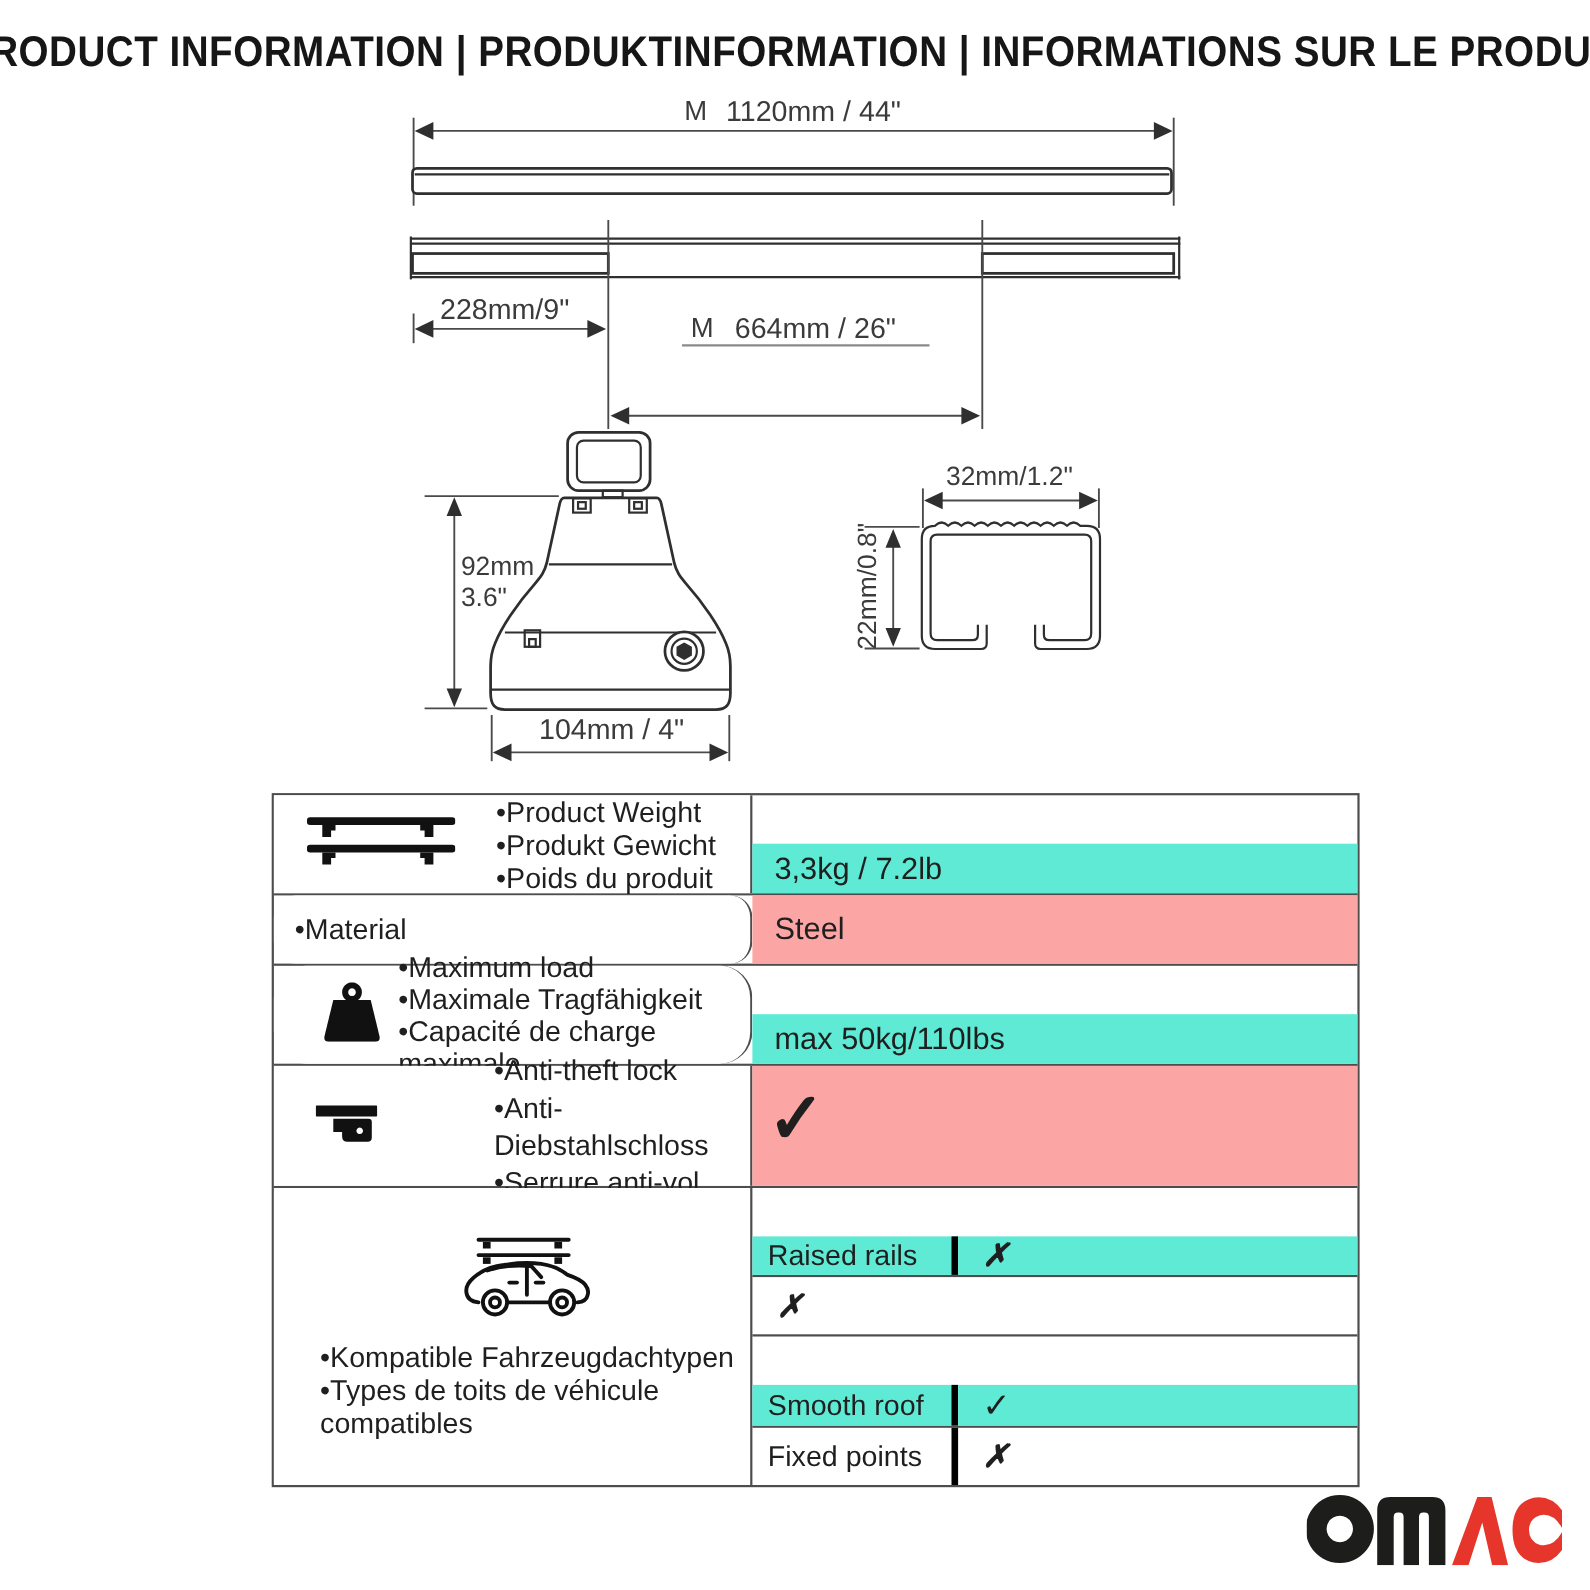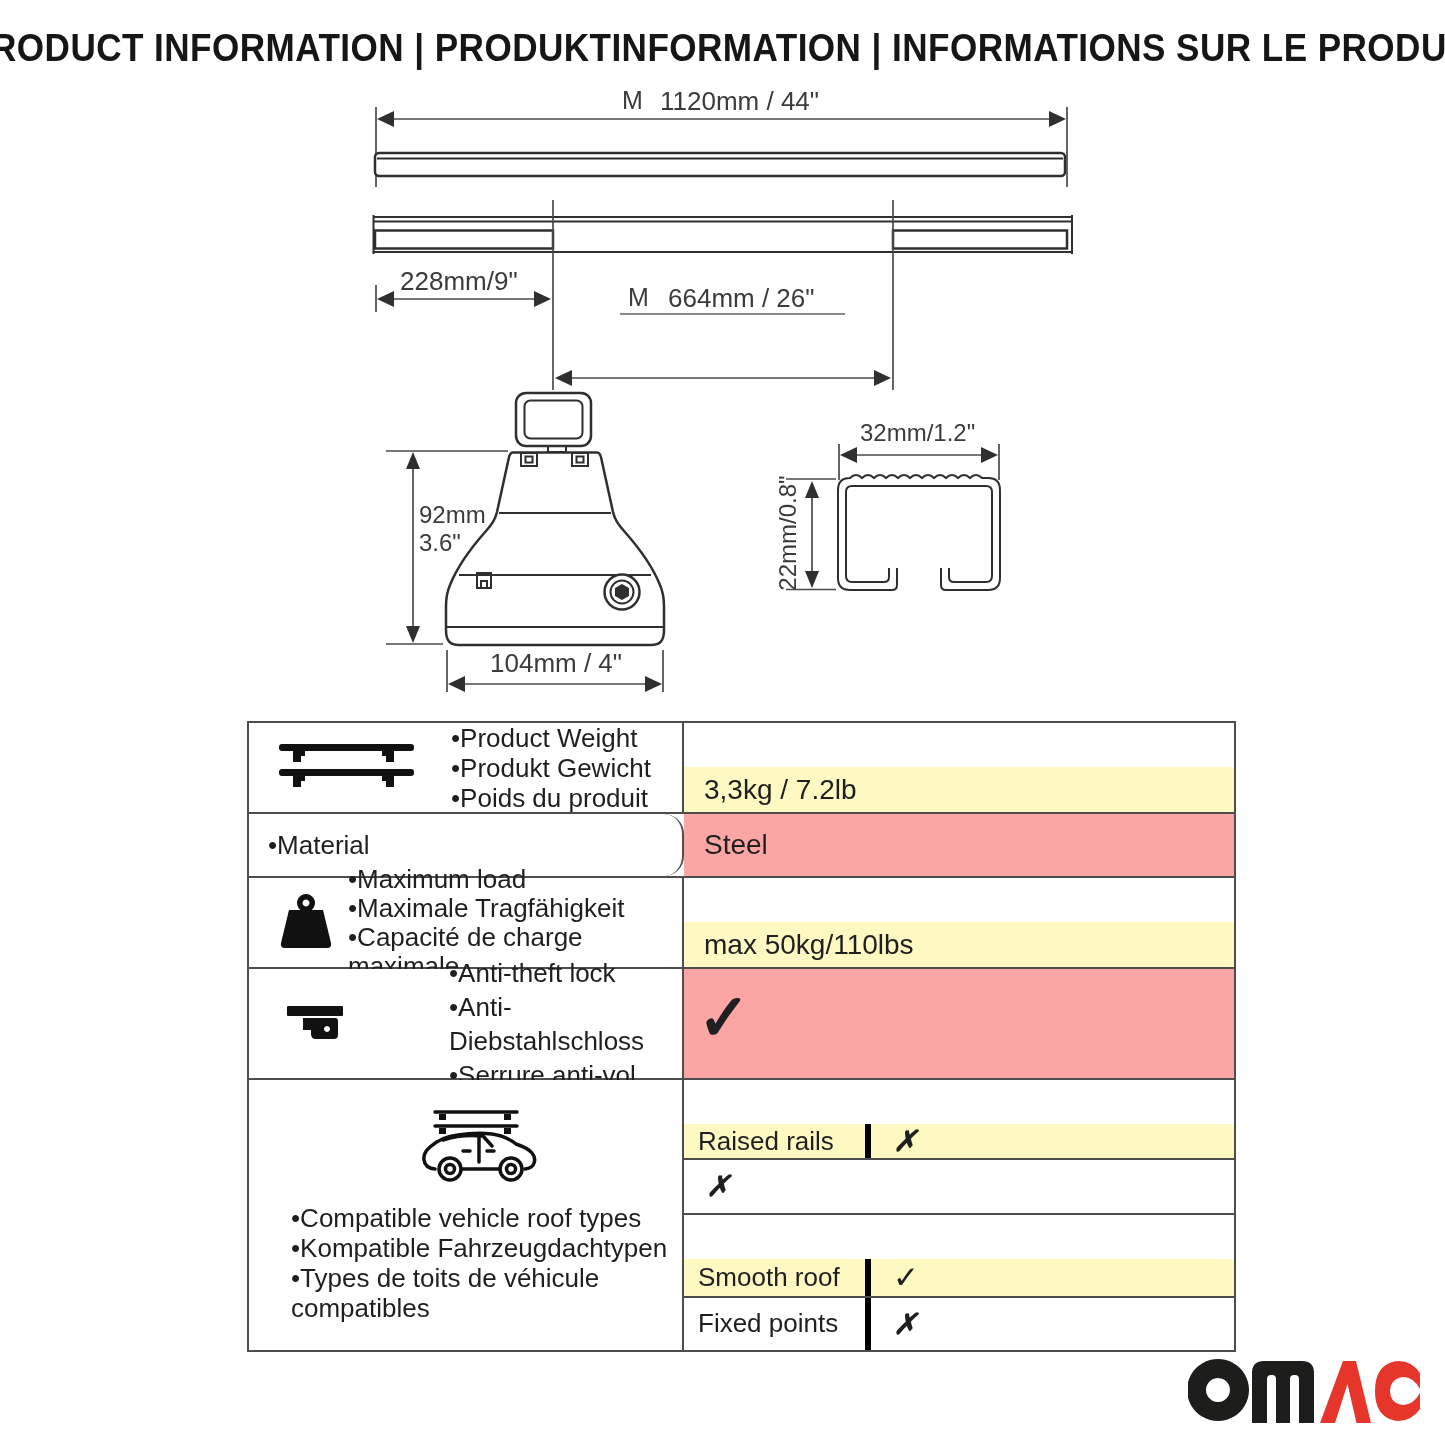--- a/index.html
+++ b/index.html
@@ -19,21 +19,21 @@
   .dimline{stroke:#4a4a4a;stroke-width:1.7;fill:none;}
   .arrow{fill:#2f2f2f;stroke:none;}
   
   .spec-table{position:absolute;left:247px;top:721px;width:989px;height:631px;
               border:2px solid #4d4d4d;box-sizing:border-box;display:flex;flex-direction:column;}
   .trow{display:flex;border-bottom:2px solid #4d4d4d;box-sizing:border-box;}
   .trow:last-child{border-bottom:none;}
   .tlabel{width:435px;min-width:435px;box-sizing:border-box;border-right:2px solid #4d4d4d;
           display:flex;align-items:center;background:#ffffff;}
   .tvalue{flex:1;display:flex;align-items:center;padding-left:20px;font-size:28px;background:#fca5a5;}
-  .gray{background:#fef9c3;margin-top:44px;}
+  .gray{background:#5eead4;margin-top:44px;}
   .labels{font-size:26px;line-height:30px;}
   .bigcheck{font-size:62px;font-weight:bold;line-height:1;transform:scaleY(1.05);}
   .subtable{flex:1;display:flex;flex-direction:column;}
   .subrow{flex:1;display:flex;border-bottom:2px solid #4d4d4d;box-sizing:border-box;}
   .subrow:last-child{border-bottom:none;}
   .sublabel{width:187px;min-width:187px;box-sizing:border-box;border-right:6px solid #000000;
             display:flex;align-items:center;padding-left:14px;font-size:26px;}
   .subvalue{flex:1;display:flex;align-items:center;padding-left:22px;}
   .mark{font-size:29px;font-weight:bold;font-style:italic;}
   .mark.check{font-style:normal;font-weight:normal;font-size:31px;}
@@ -183,21 +183,21 @@
         <div class="labels">
           <div>•Material</div>
         </div>
       </div>
       <div class="tvalue">
         <span>Steel</span>
       </div>
     </div>
 
     <div class="trow" style="height:91px;">
-      <div class="tlabel" style="padding-left:30px;">
+      <div class="tlabel" style="padding-left:44px;border-radius:29px;">
         <span>
           <svg width="54" height="54" viewBox="0 0 54 54">
             <g fill="#111111">
               <path d="M27,0 a9,9 0 1 0 0.01,0 Z M27,5.5 a3.5,3.5 0 1 1 -0.01,0 Z" fill-rule="evenodd"></path>
               <path d="M10,16 h34 l8,33 q1,5 -4,5 h-42 q-5,0 -4,-5 Z"></path>
             </g>
           </svg>
         </span>
         <div class="labels" style="margin-left:15px;line-height:29px;">
           <div>•Maximum load</div>
@@ -250,21 +250,20 @@
               <line x1="42" y1="44" x2="49" y2="44"></line>
               <line x1="66" y1="44" x2="73" y2="44"></line>
               <circle cx="29" cy="62" r="11"></circle>
               <circle cx="29" cy="62" r="4.5"></circle>
               <circle cx="90" cy="62" r="11"></circle>
               <circle cx="90" cy="62" r="4.5"></circle>
             </g>
           </svg>
         </div>
         <div class="labels" style="margin-top:12px;">
-          <div>•Compatible vehicle roof types</div>
           <div>•Kompatible Fahrzeugdachtypen</div>
           <div>•Types de toits de véhicule</div>
           <div>compatibles</div>
         </div>
       </div>
       <div class="subtable">
         <div class="subrow">
           <div class="sublabel gray">Raised rails</div>
           <div class="subvalue gray">
               <span class="mark">✗</span>

